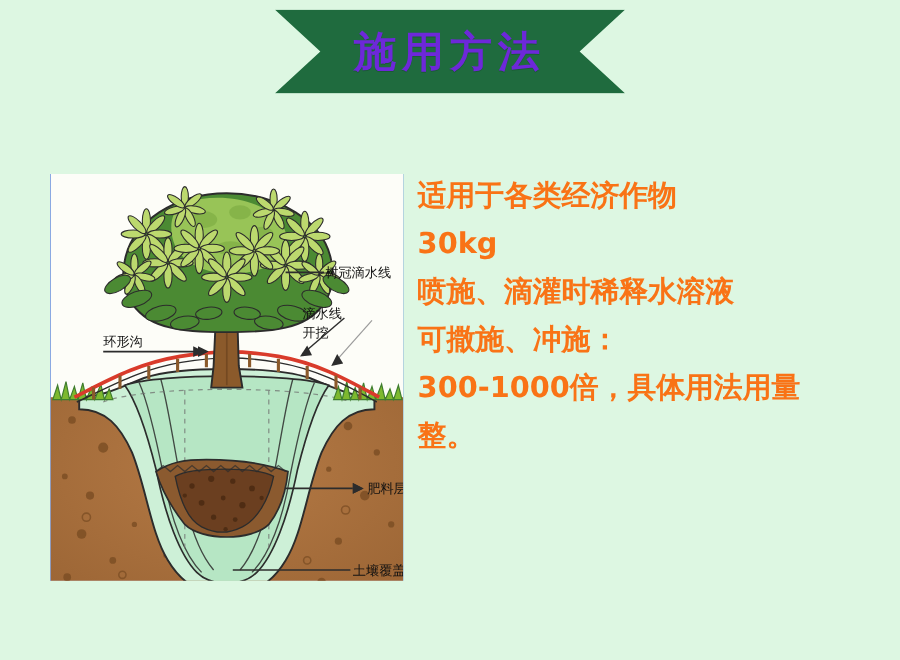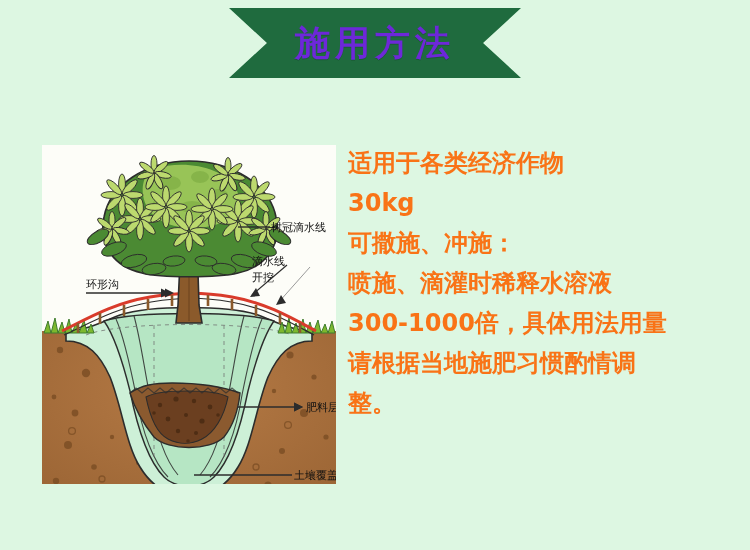--- a/index.html
+++ b/index.html
@@ -379,18 +379,17 @@
       <text id="lbl-drip2" x="210" y="136">开挖</text>
       <text id="lbl-fert" x="264" y="266">肥料层</text>
       <text id="lbl-soil" x="252" y="334">土壤覆盖层</text>
     </g>
   </svg>
 </div>
 
 <div id="instructions">
   <div class="line">适用于各类经济作物</div>
   <div class="line">30kg</div>
+  <div class="line">喷施、滴灌时稀释水溶液</div>
   <div class="line">可撒施、冲施：</div>
-  <div class="line">喷施、滴灌时稀释水溶液</div>
   <div class="line">300-1000倍，具体用法用量</div>
-  <div class="line">请根据当地施肥习惯酌情调</div>
   <div class="line">整。</div>
 </div>
 
 </body></html>

